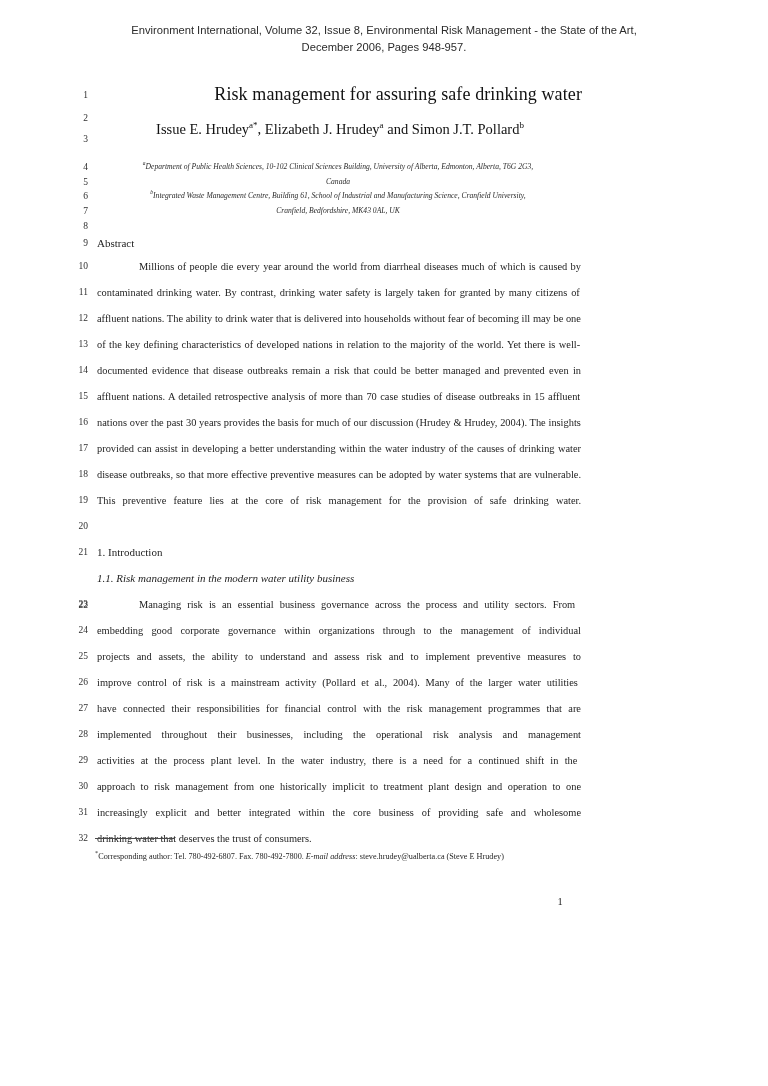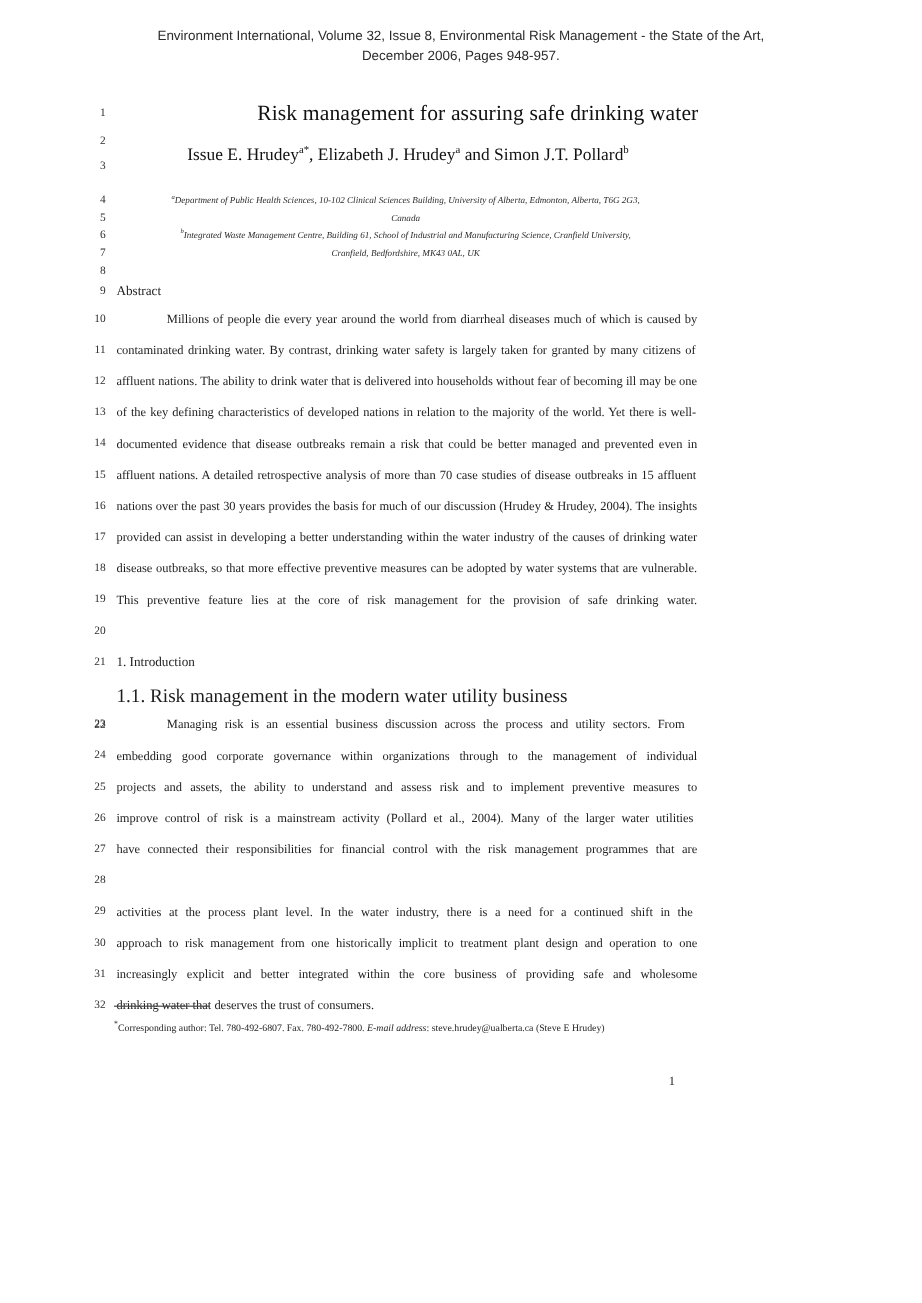--- a/index.html
+++ b/index.html
@@ -110,21 +110,22 @@
     line-height: 1;
     color: #1d1d1d;
     white-space: nowrap;
   }
 
   .heading-bold {
     font-weight: normal;
     font-size: 11px;
   }
   .heading-italic {
-    font-size: 16px;
+    font-style: italic;
+    font-size: 11px;
   }
 
   
   .footnote-rule {
     position: absolute;
     left: 95px;
     top: 838px;
     width: 80px;
     height: 1px;
     background: #4a4a4a;
@@ -218,25 +219,26 @@
   <div class="bodyline" style="top: 366px; word-spacing: 1.65039px;">documented evidence that disease outbreaks remain a risk that could be better managed and prevented even in</div>
   <div class="bodyline" style="top: 392px; word-spacing: 0.780382px;">affluent nations.  A detailed retrospective analysis of more than 70 case studies of disease outbreaks in 15 affluent</div>
   <div class="bodyline" style="top: 418px; word-spacing: 0.160938px;">nations over the past 30 years provides the basis for much of our discussion (Hrudey &amp; Hrudey, 2004).  The insights</div>
   <div class="bodyline" style="top: 444px; word-spacing: 0.751838px;">provided can assist in developing a better understanding within the water industry of the causes of drinking water</div>
   <div class="bodyline" style="top: 470px; word-spacing: 0.400391px;">disease outbreaks, so that more effective preventive measures can be adopted by water systems that are vulnerable.</div>
   <div class="bodyline" style="top: 496px; word-spacing: 4.48047px;">This preventive feature lies at the core of risk management for the provision of safe drinking water.</div>
 
   <div class="bodyline heading-bold" style="top:547px">1.  Introduction</div>
   <div class="bodyline heading-italic" style="top:573px">1.1. Risk management in the modern water utility business</div>
 
-  <div class="bodyline" style="top: 600px; padding-left: 42px; width: 442px; word-spacing: 3.49665px;">Managing risk is an essential business discussion across the process and utility sectors.  From</div>
+  <div class="bodyline" style="top: 600px; padding-left: 42px; width: 442px; word-spacing: 3.49665px;">Managing risk is an essential business governance across the process and utility sectors.  From</div>
   <div class="bodyline" style="top: 626px; word-spacing: 5.6392px;">embedding good corporate governance within organizations through to the management of individual</div>
   <div class="bodyline" style="top: 652px; word-spacing: 4.21771px;">projects and assets, the ability to understand and assess risk and to implement preventive measures to</div>
   <div class="bodyline" style="top: 678px; word-spacing: 3.10938px;">improve control of risk is a mainstream activity (Pollard et al., 2004).  Many of the larger water utilities</div>
   <div class="bodyline" style="top: 704px; word-spacing: 3.73798px;">have connected their responsibilities for financial control with the risk management programmes that are</div>
+  <div class="bodyline" style="top: 730px; word-spacing: 7.68281px;">implemented throughout their businesses, including the operational risk analysis and management</div>
   <div class="bodyline" style="top: 756px; word-spacing: 3.64609px;">activities at the process plant level.  In the water industry, there is a need for a continued shift in the</div>
   <div class="bodyline" style="top: 782px; word-spacing: 2.89167px;">approach to risk management from one historically implicit to treatment plant design and operation to one</div>
   <div class="bodyline" style="top: 808px; word-spacing: 5.20192px;">increasingly explicit and better integrated within the core business of providing safe and wholesome</div>
   <div class="bodyline" style="top:834px">drinking water that deserves the trust of consumers.</div>
 
   <div class="footnote-rule"></div>
   <div class="footnote"><sup>*</sup><span>Corresponding author: Tel. 780-492-6807. Fax. 780-492-7800. </span><span class="ital">E-mail address</span><span>: steve.hrudey@ualberta.ca (Steve E Hrudey)</span></div>
 
   <div class="pagenum">1</div>
 

